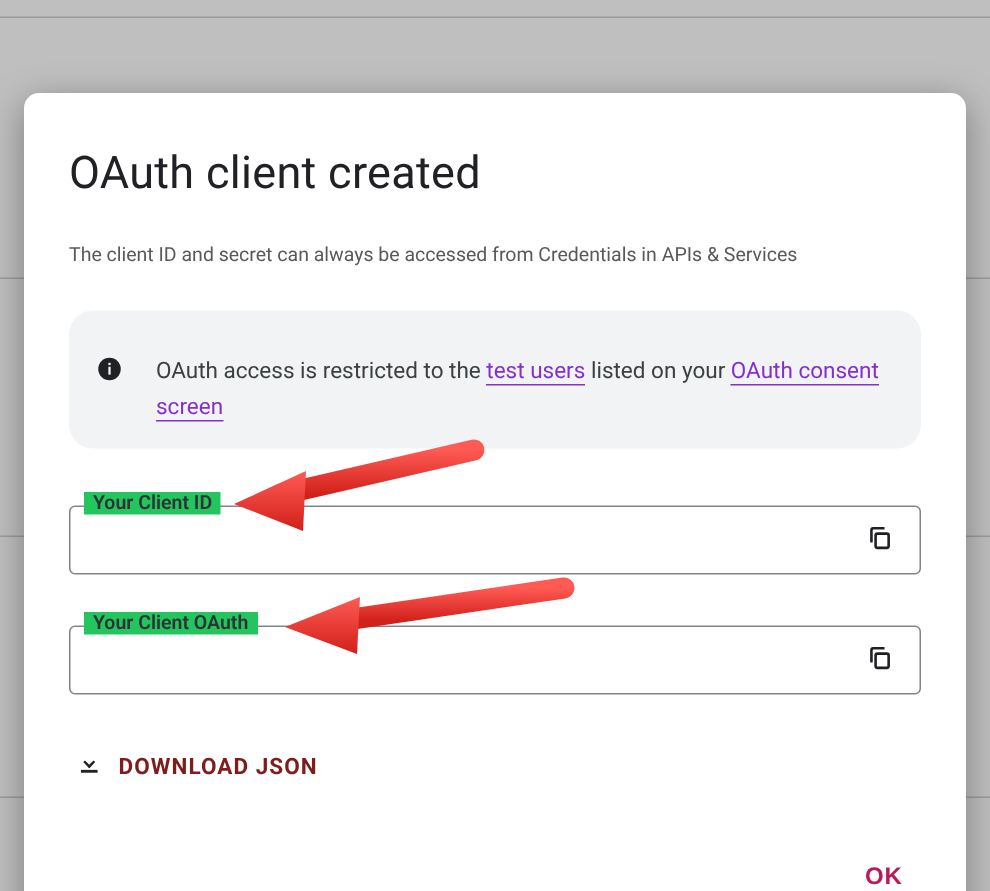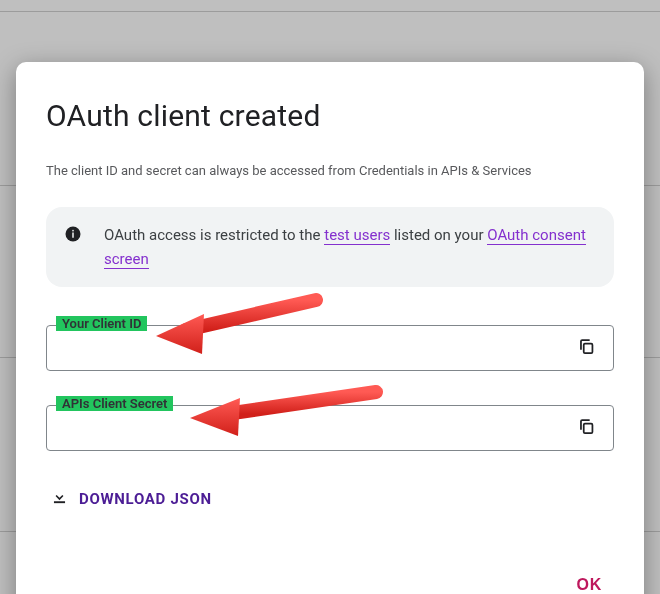--- a/index.html
+++ b/index.html
@@ -44,21 +44,21 @@
   }
   .subtitle {
     color: #58595c;
     font-size: 13px;
     line-height: 1.55;
     margin-bottom: 26px;
   }
   .notice {
     background: #f1f3f4;
     border-radius: 16px;
-    padding: 16px 18px 16px 18px;
+    padding: 28px 18px 16px 18px;
     display: flex;
     gap: 22px;
     align-items: flex-start;
   }
   .notice .info-icon {
     margin-top: 2px;
     flex: 0 0 auto;
   }
   .notice-text {
     color: #3c4043;
@@ -127,21 +127,21 @@
     align-items: center;
     gap: 10px;
     cursor: pointer;
     width: max-content;
     padding: 6px 4px;
   }
   .download-row .label {
     font-size: 15px;
     font-weight: 700;
     letter-spacing: .7px;
-    color: #4c1d95;
+    color: #7f1d1d;
   }
 
   .footer {
     position: absolute;
     right: 30px;
     bottom: 24px;
   }
   .ok-btn {
     border: 0;
     background: transparent;
@@ -198,21 +198,21 @@
           <svg width="19" height="19" viewBox="0 0 24 24" fill="none" stroke="#202124" stroke-width="2.2">
               <rect x="8.5" y="8.5" width="11" height="12" rx="1.5"></rect>
               <path d="M5 16 V5.5 A1.5 1.5 0 0 1 6.5 4 H16"></path>
             </svg>
         </span>
       </button>
     </div>
   </div>
 
   <div class="field-wrap">
-    <span class="field-label">APIs Client Secret</span>
+    <span class="field-label">Your Client OAuth</span>
     <div class="field">
       <span class="field-value redact"></span>
       <button class="copy-btn">
         <span>
           <svg width="19" height="19" viewBox="0 0 24 24" fill="none" stroke="#202124" stroke-width="2.2">
               <rect x="8.5" y="8.5" width="11" height="12" rx="1.5"></rect>
               <path d="M5 16 V5.5 A1.5 1.5 0 0 1 6.5 4 H16"></path>
             </svg>
         </span>
       </button>

